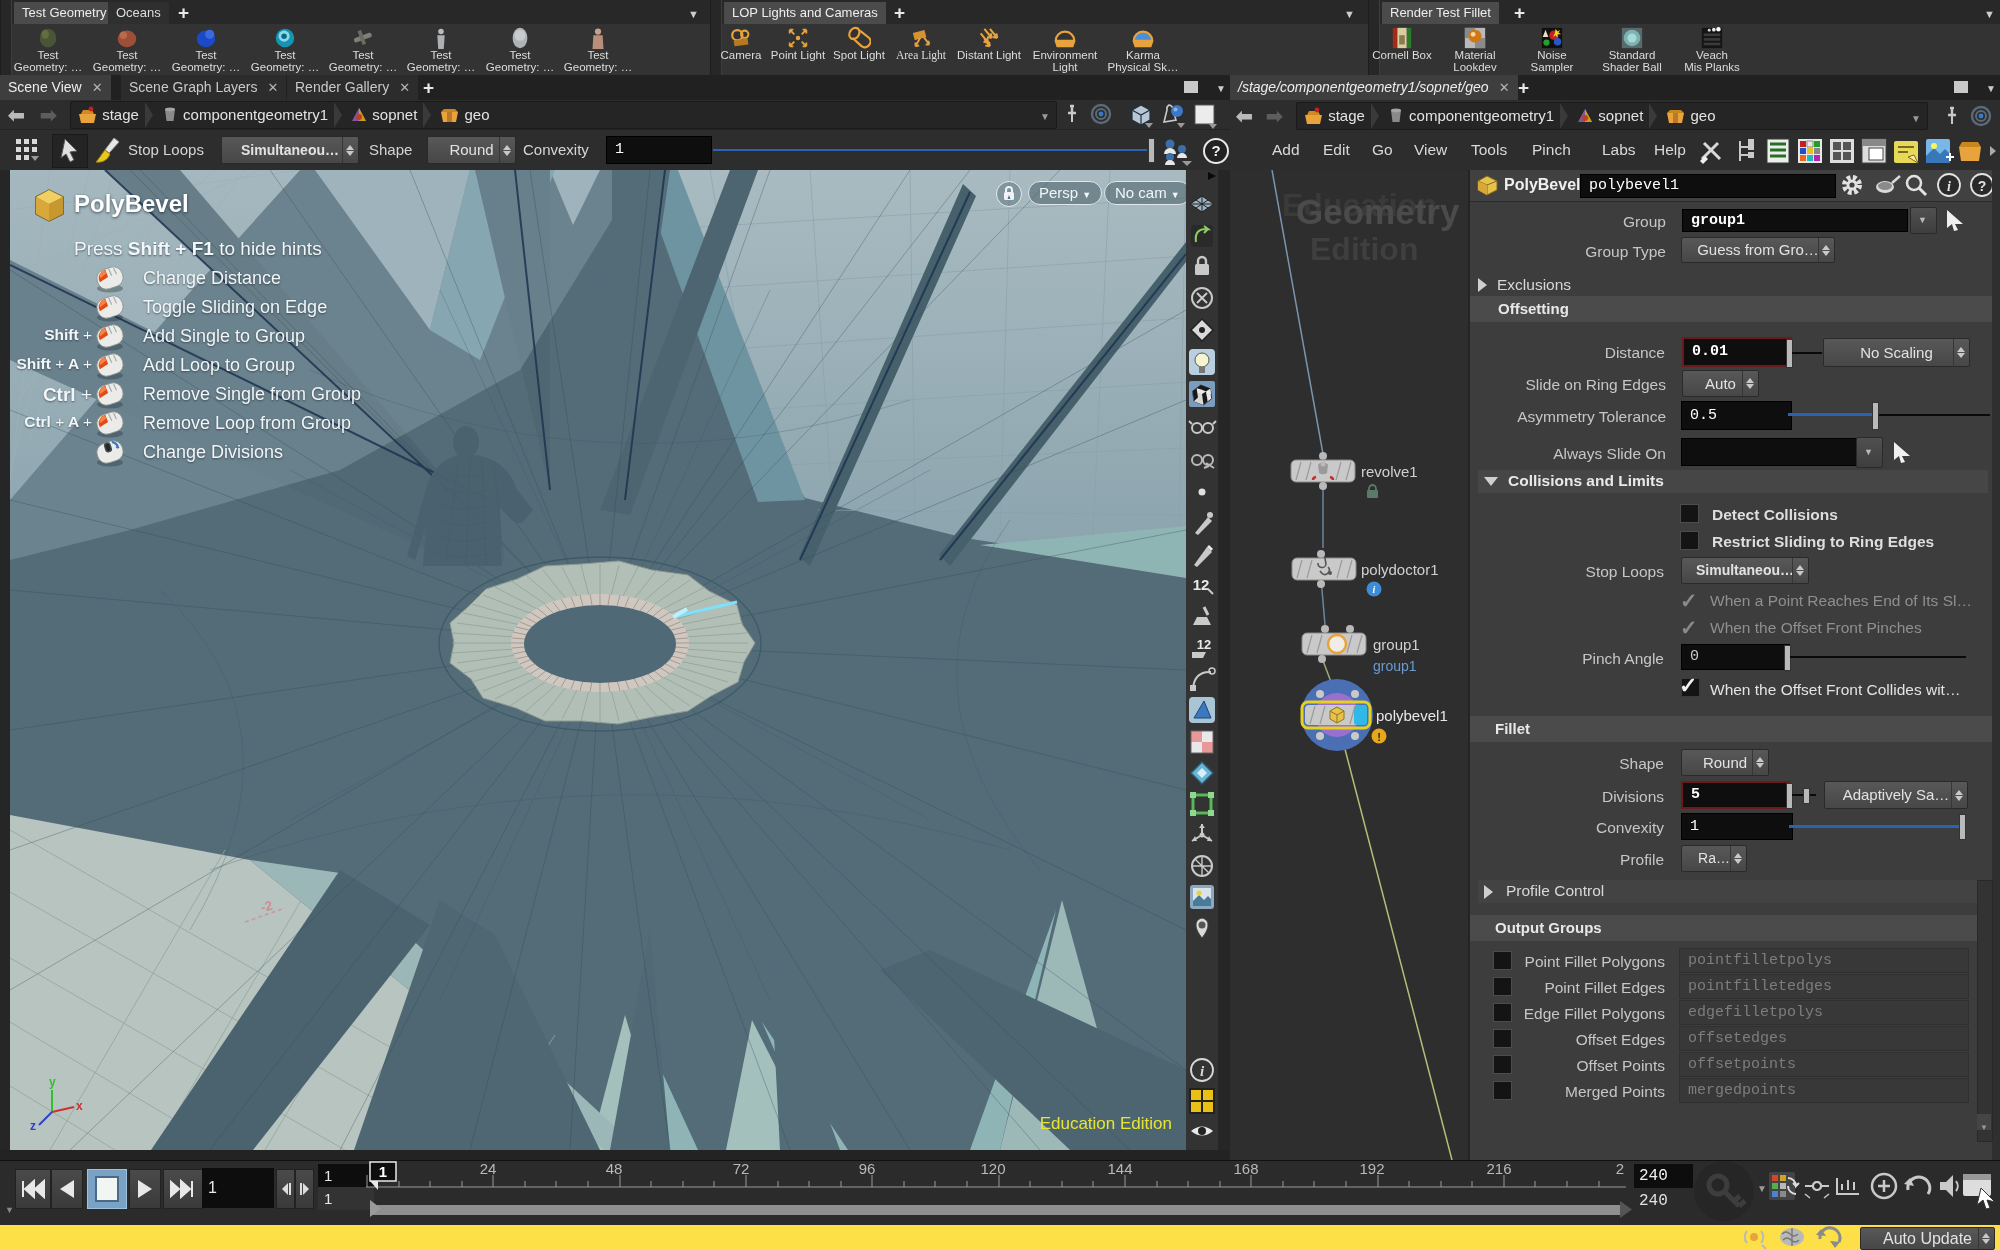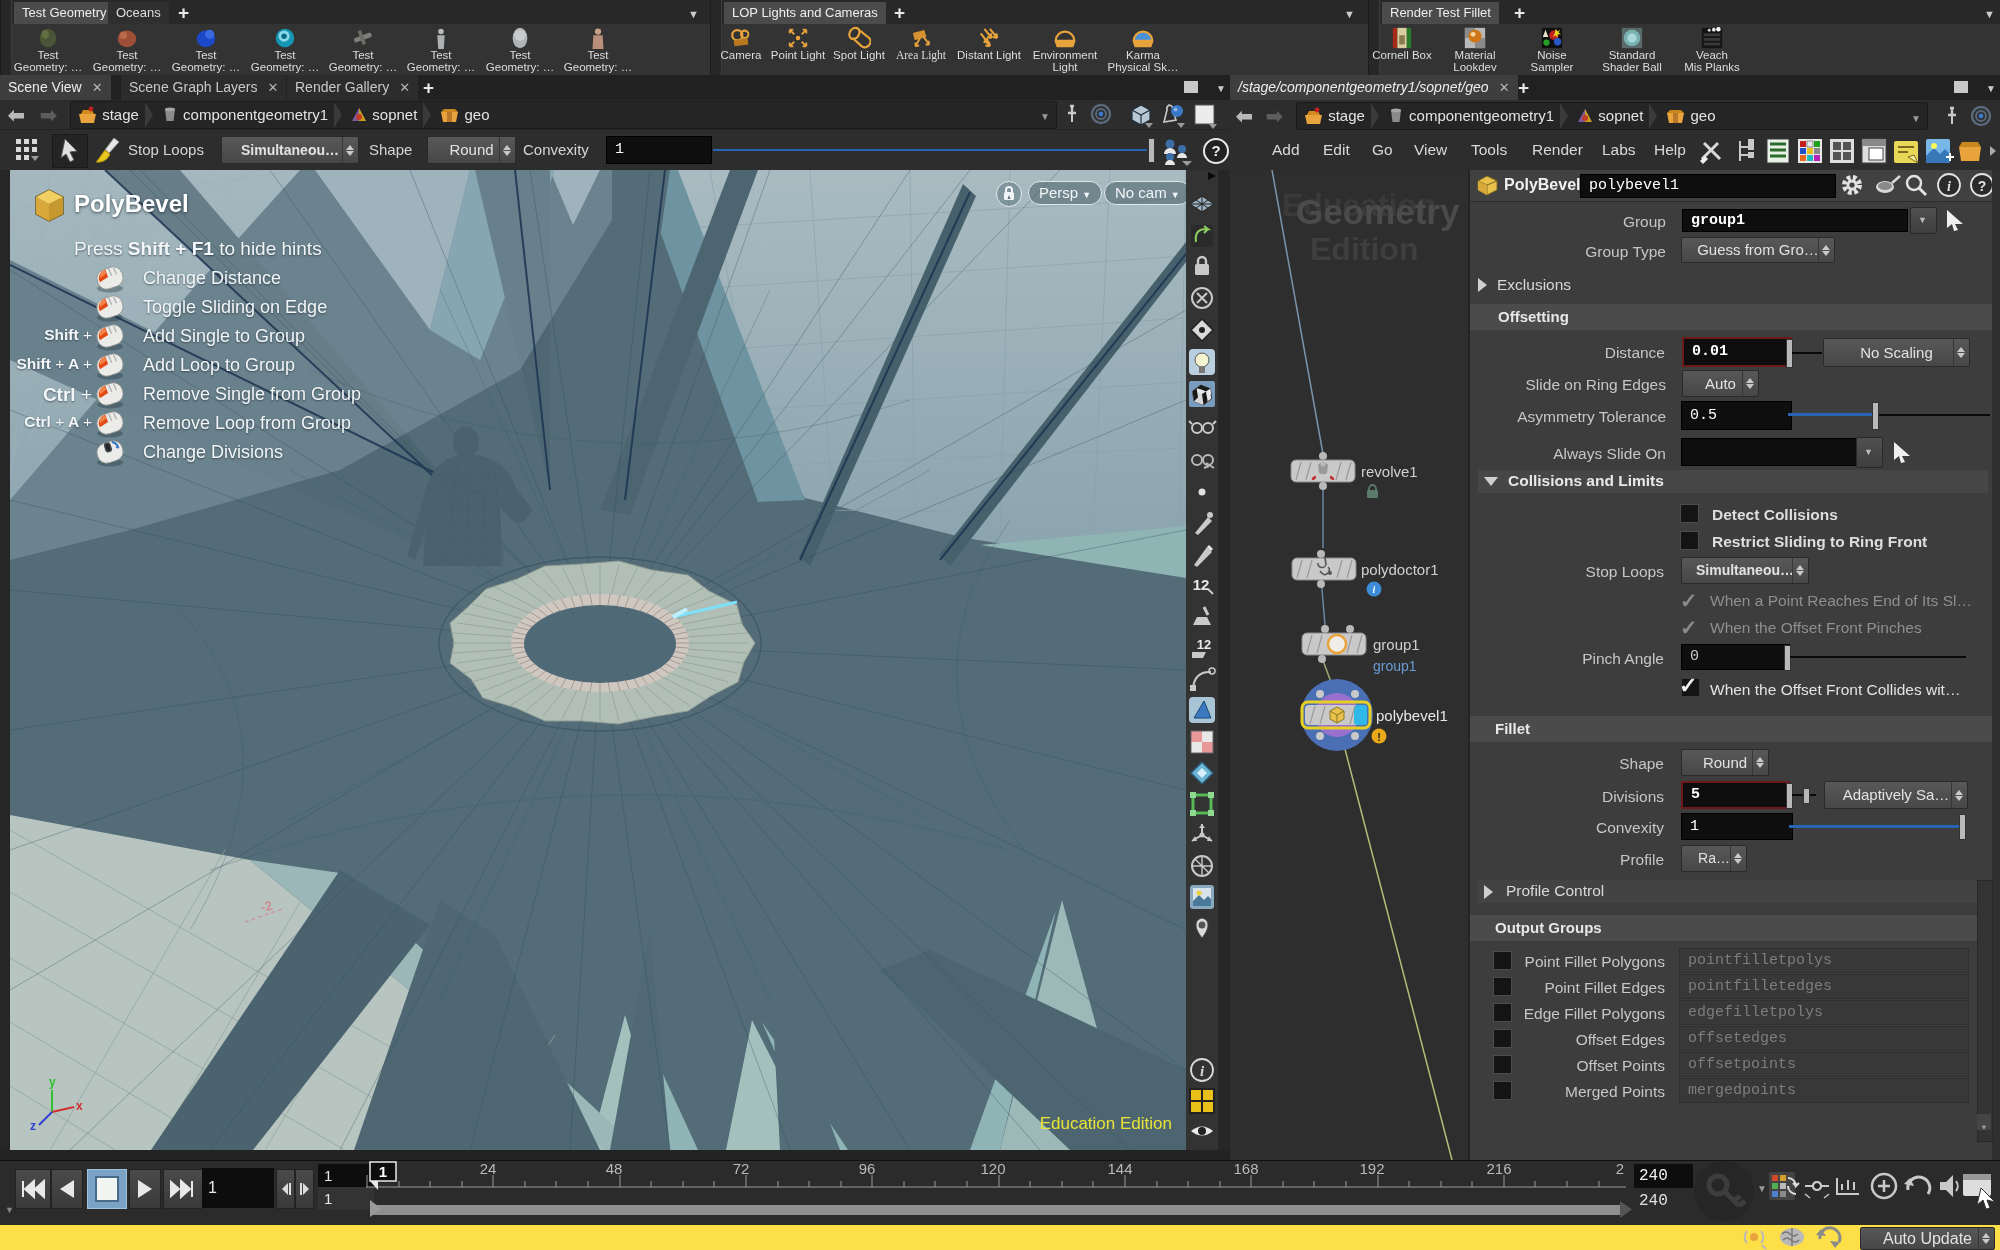--- a/index.html
+++ b/index.html
@@ -659,21 +659,21 @@
             <circle cx="11" cy="11" r="2.4" fill="#3c78c8"></circle>
           </svg></div>
     </div>
 
     <div style="position:absolute;top:56px;left:0;width:770px;height:39px;background:#2d2d2d;color:#d9d9d9;font-size:15.5px;">
       <span style="position:absolute;left:42px;top:10px;">Add</span>
       <span style="position:absolute;left:93px;top:10px;">Edit</span>
       <span style="position:absolute;left:142px;top:10px;">Go</span>
       <span style="position:absolute;left:184px;top:10px;">View</span>
       <span style="position:absolute;left:241px;top:10px;">Tools</span>
-      <span style="position:absolute;left:302px;top:10px;">Render</span>
+      <span style="position:absolute;left:302px;top:10px;">Pinch</span>
       <span style="position:absolute;left:372px;top:10px;">Labs</span>
       <span style="position:absolute;left:424px;top:10px;">Help</span>
       <svg width="300" height="30" viewBox="0 0 300 30" style="position:absolute;left:468px;top:5px;">
         <g transform="translate(14,15)">
             <path d="M-10,8 L6,-8 M-8,-8 L8,8" stroke="#d9d9d9" stroke-width="3"></path>
             <path d="M-12,10 l5,-5 3,3 -5,5 Z" fill="#f0f0f0"></path>
           </g>
         <g transform="translate(48,15)">
             <path d="M-6,-10 v20 M-6,-4 h8 M-6,4 h8" stroke="#c9c9c9" stroke-width="2"></path>
             <g fill="#c9c9c9">
@@ -865,21 +865,21 @@
 
     <div class="plabel" style="left:0;top:73px;width:196px;">Group Type</div>
     <div class="ddbtn" style="left:211px;top:67px;width:152px;height:24px;line-height:24px;">Guess from Gro…<div class="spin">
           <i class="u"></i>
           <i class="d"></i>
         </div></div>
 
     <div style="position:absolute;left:8px;top:107px;"><span class="tri-r"></span></div>
     <div style="position:absolute;left:27px;top:106px;color:#d8d8d8;font-size:15.5px;">Exclusions</div>
 
-    <div class="phead" style="top:134px;padding-left:28px;">Offsetting</div>
+    <div class="phead" style="top:126px;padding-left:28px;">Offsetting</div>
 
     <div class="plabel" style="left:0;top:174px;width:195px;">Distance</div>
     <div class="ifield mono" style="left:212px;top:167px;width:98px;height:26px;line-height:26px;font-weight:bold;border:2px solid #6a1a1a;">0.01</div>
     <div class="shandle" style="left:316px;top:169px;height:27px;"></div>
     <div class="slider" style="left:322px;top:182px;width:30px;"></div>
     <div class="ddbtn" style="left:353px;top:168px;width:145px;height:27px;line-height:27px;">No Scaling<div class="spin">
           <i class="u"></i>
           <i class="d"></i>
         </div></div>
 
@@ -904,21 +904,21 @@
           <path d="M3,1 L19,15 L11,15 L14,21 L10,22 L8,15 L3,19 Z" fill="#f0f0f0"></path>
         </svg></div>
 
     <div style="position:absolute;left:8px;top:300px;width:510px;height:23px;background:#464646;">
       <span class="tri-d" style="position:absolute;left:6px;top:7px;"></span>
       <span style="position:absolute;left:30px;top:2px;font-weight:bold;color:#e8e8e8;font-size:15.5px;">Collisions and Limits</span>
     </div>
     <div class="cbx" style="left:210px;top:334px;"></div>
     <div style="position:absolute;left:242px;top:336px;color:#dedede;font-size:15.5px;font-weight:bold;">Detect Collisions</div>
     <div class="cbx" style="left:210px;top:361px;"></div>
-    <div style="position:absolute;left:242px;top:363px;color:#dedede;font-size:15.5px;font-weight:bold;">Restrict Sliding to Ring Front</div>
+    <div style="position:absolute;left:242px;top:363px;color:#dedede;font-size:15.5px;font-weight:bold;">Restrict Sliding to Ring Edges</div>
     <div class="plabel" style="left:0;top:393px;width:194px;">Stop Loops</div>
     <div class="ddbtn" style="left:211px;top:387px;width:126px;height:25px;line-height:25px;font-weight:bold;font-size:14px;">Simultaneou…<div class="spin">
           <i class="u"></i>
           <i class="d"></i>
         </div></div>
     <div style="position:absolute;left:210px;top:419px;color:#8a8a8a;font-size:21px;font-weight:bold;">✓</div>
     <div style="position:absolute;left:240px;top:422px;color:#8f8f8f;font-size:15.5px;">When a Point Reaches End of Its Sl…</div>
     <div style="position:absolute;left:210px;top:446px;color:#8a8a8a;font-size:21px;font-weight:bold;">✓</div>
     <div style="position:absolute;left:240px;top:449px;color:#8f8f8f;font-size:15.5px;">When the Offset Front Pinches</div>
     <div class="plabel" style="left:0;top:480px;width:194px;">Pinch Angle</div>

